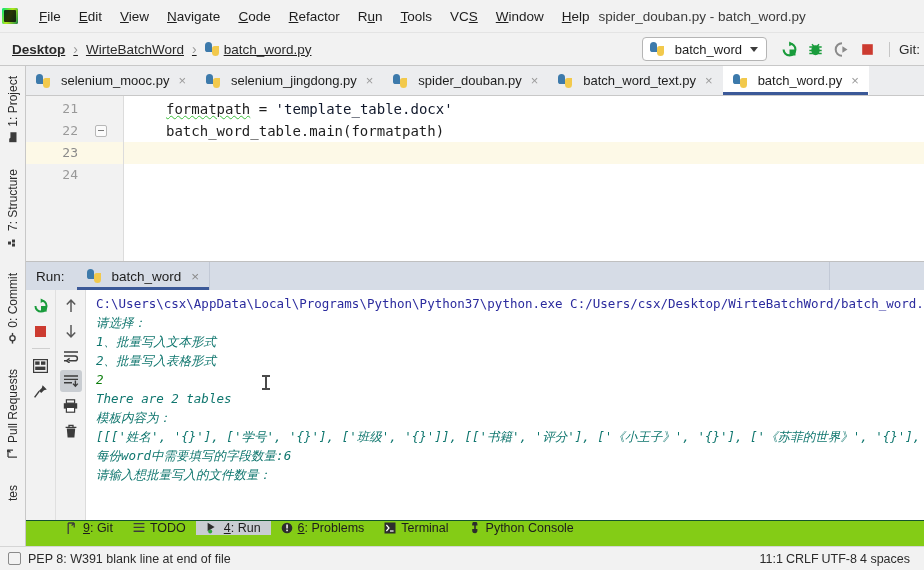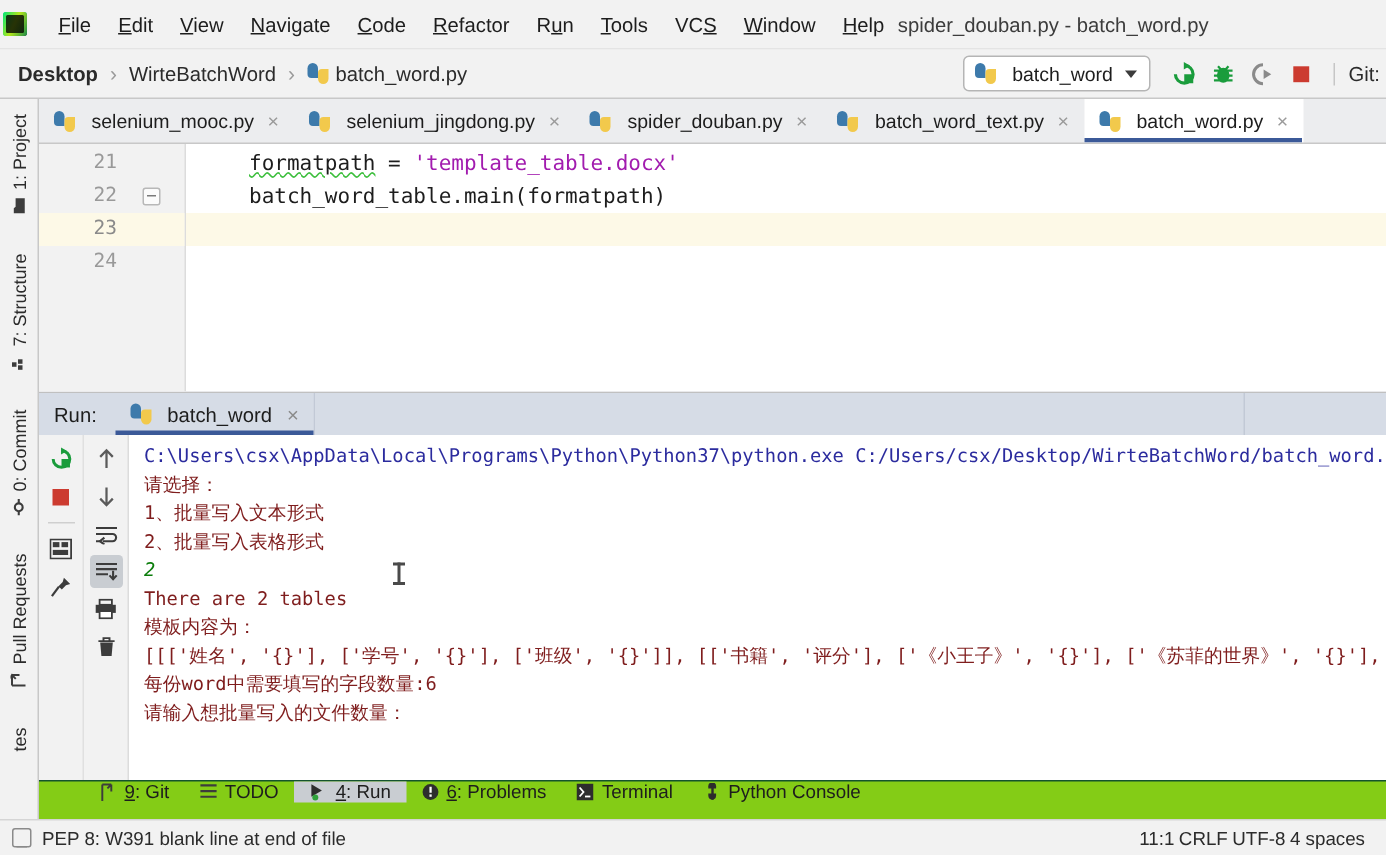--- a/index.html
+++ b/index.html
@@ -41,21 +41,21 @@
   .win-title {
     font-size: 13.5px; color: #3c3c3c; white-space: nowrap;
   }
 
   
   .navbar {
     height: 33px; background: #f2f2f2; display: flex; align-items: center;
     padding-left: 12px; border-bottom: 1px solid #c8c8c8; flex: 0 0 33px;
     position: relative;
   }
-  .crumbs { display: flex; align-items: center; gap: 0; }
+  .crumbs { display: flex; align-items: center; gap: 0; text-decoration: underline; }
   .crumb { font-size: 13.5px; color: #2b2b2b; white-space: nowrap; }
   .crumb.bold { font-weight: bold; }
   .crumb-sep { color: #9a9a9a; margin: 0 8px; font-size: 14px; }
   .py-icon {
     width: 14px; height: 14px; display: inline-block; position: relative;
     margin-right: 5px; vertical-align: -2px;
   }
   .py-icon i { position: absolute; display: block; }
   .py-icon i.b {
     width: 7px; height: 10px; left: 0; top: 0; background: #3d7aab;
@@ -141,21 +141,21 @@
     font-family: "DejaVu Sans Mono", monospace; font-size: 14px; line-height: 22px;
   }
   .codearea .cl { height: 22px; line-height: 22px; padding-left: 42px; white-space: pre; }
   .codearea .cl.cur { background: #fdf9e7; }
   .tok-var { color: #1d1d1d; border-bottom: 1px dotted transparent; }
   .tok-wavy {
     color: #1d1d1d;
     text-decoration: underline; text-decoration-style: wavy;
     text-decoration-color: #3dbf3d; text-decoration-thickness: 1px;
   }
-  .tok-str2 { color: #a21caf; }
+  .tok-str2 { color: #0f172a; }
   .tok-op { color: #1d1d1d; }
 
   
   .runwin { flex: 0 0 259px; display: flex; flex-direction: column; border-top: 1px solid #c0c0c0; background: #d6dce6; min-height: 0; }
   .runhead {
     height: 28px; display: flex; align-items: stretch; background: #d6dce6;
     flex: 0 0 28px; position: relative;
   }
   .runhead .rlabel {
     display: flex; align-items: center; font-size: 13.5px; color: #1d1d1d;
@@ -184,21 +184,21 @@
   .ticon.sel { background: #c9cdd2; }
   .sep-h { width: 18px; height: 1px; background: #cfcfcf; margin: 3px 0; }
 
   .console {
     flex: 1; background: #ffffff; overflow: hidden; position: relative;
     font-family: "DejaVu Sans Mono", monospace; font-size: 12.5px; line-height: 19px;
     padding: 4px 0 0 10px;
   }
   .console .line { white-space: pre; height: 19px; }
   .c-cmd { color: #2b2b9e; }
-  .c-out { color: #7f1d1d; }
+  .c-out { color: #0f766e; font-style: italic; }
   .c-in { color: #0b7d0b; font-style: italic; }
   .caret-mouse {
     position: absolute; left: 265px; top: 375px; width: 2px; height: 15px; background: #4a4a4a;
   }
   .caret-mouse::before, .caret-mouse::after {
     content: ""; position: absolute; left: -3px; width: 8px; height: 2px; background: #4a4a4a;
   }
   .caret-mouse::before { top: 0; }
   .caret-mouse::after { bottom: 0; }
 

